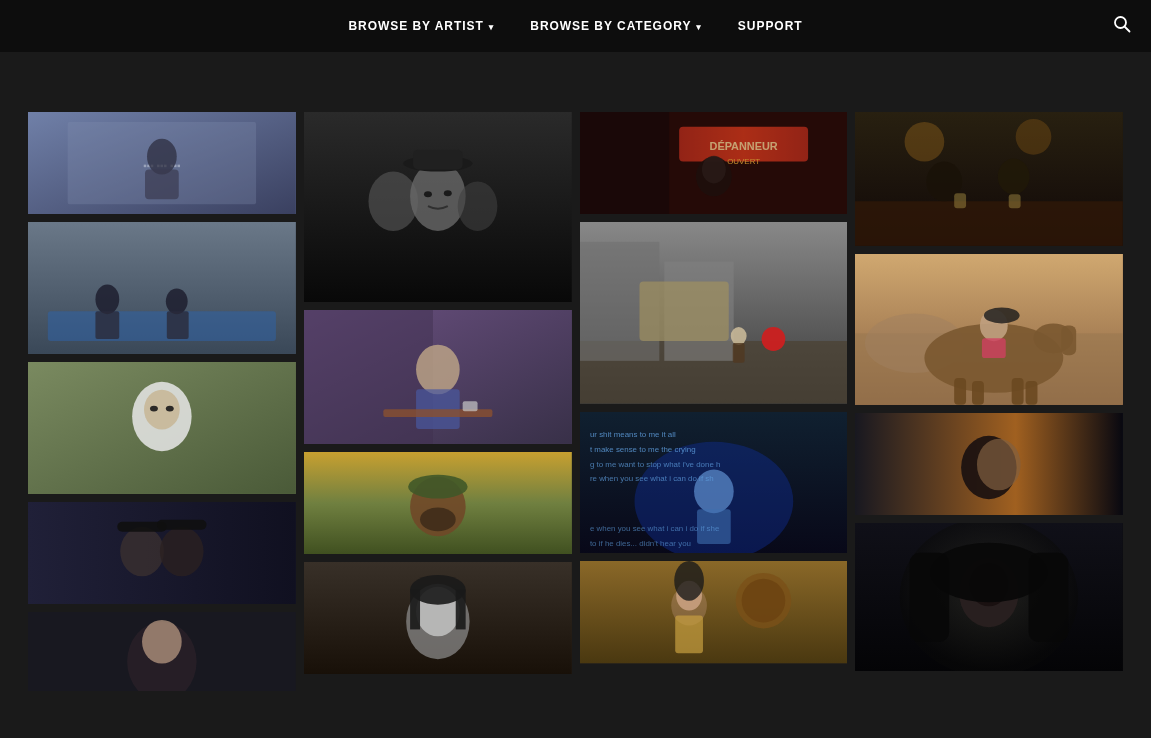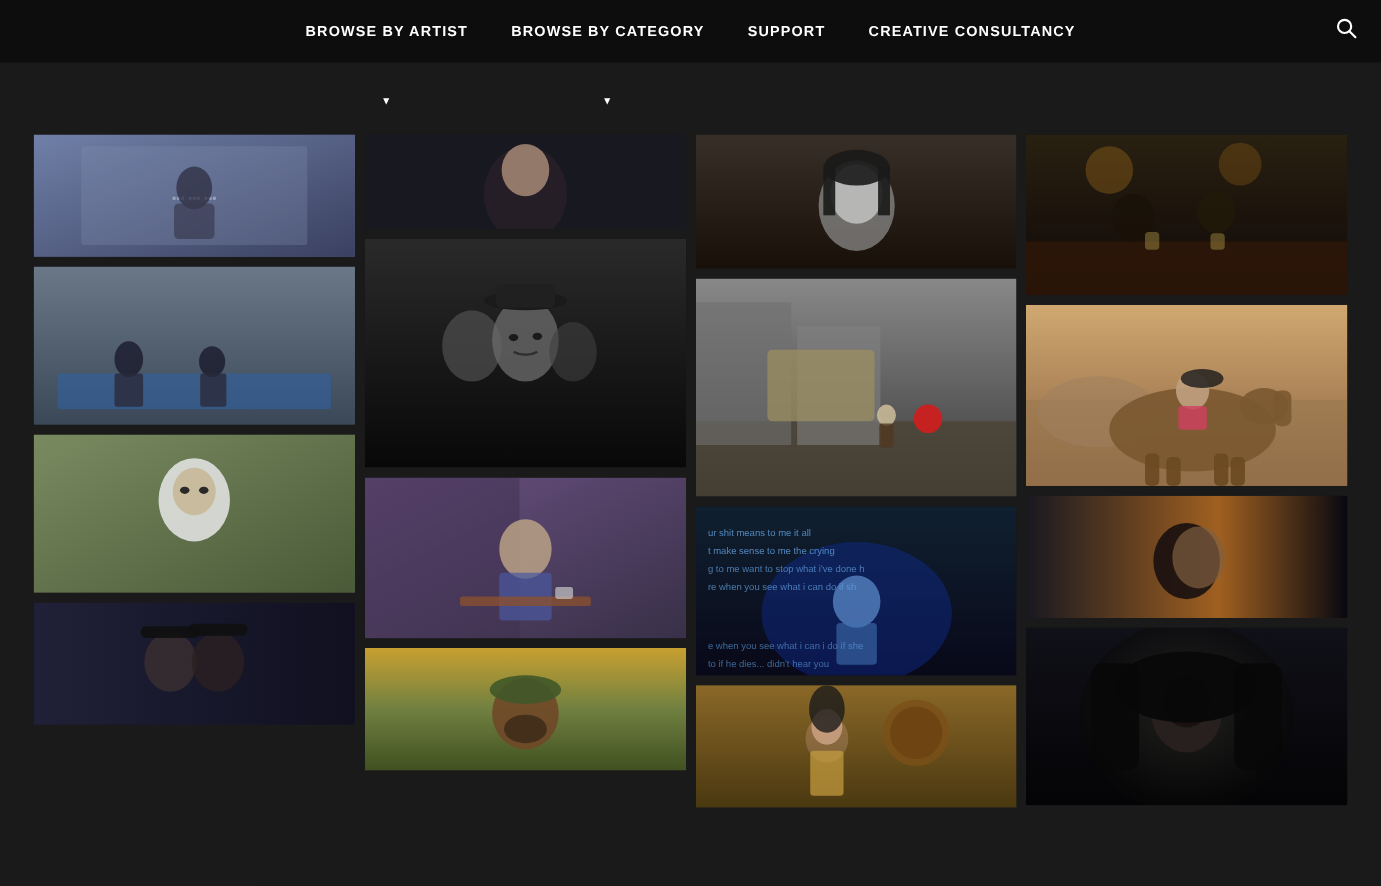--- a/index.html
+++ b/index.html
@@ -38,21 +38,20 @@
       font-weight: 700;
       letter-spacing: 0.08em;
       text-transform: uppercase;
       padding: 0 18px;
       cursor: pointer;
       display: flex;
       align-items: center;
       gap: 5px;
       height: 52px;
       line-height: 52px;
-      flex-direction: column;
     }
 
     .nav-item .chevron {
       font-size: 9px;
       margin-top: 1px;
     }
 
     .nav-search {
       position: absolute;
       right: 20px;
@@ -93,23 +92,20 @@
       <span>BROWSE BY ARTIST</span>
       <span class="chevron">▾</span>
     </a>
     <a class="nav-item">
       <span>BROWSE BY CATEGORY</span>
       <span class="chevron">▾</span>
     </a>
     <a class="nav-item">
       <span>SUPPORT</span>
     </a>
-    <a class="nav-item">
-      <span>CREATIVE CONSULTANCY</span>
-    </a>
   </div>
   <span class="nav-search">
     <svg width="18" height="18" viewBox="0 0 18 18" fill="none" xmlns="http://www.w3.org/2000/svg">
       <circle cx="7.5" cy="7.5" r="5.5" stroke="white" stroke-width="1.8"></circle>
       <line x1="11.5" y1="11.5" x2="16.5" y2="16.5" stroke="white" stroke-width="1.8" stroke-linecap="round"></line>
     </svg>
   </span>
 </nav>
 
 <div class="masonry">
@@ -277,20 +273,42 @@
 
       <ellipse cx="135" cy="60" rx="32" ry="38" fill="#909090" opacity="0.7"></ellipse>
       <ellipse cx="135" cy="50" rx="22" ry="25" fill="#c8c8c8" opacity="0.8"></ellipse>
 
       <ellipse cx="135" cy="28" rx="28" ry="15" fill="#1a1a1a" opacity="0.9"></ellipse>
       <rect x="107" y="28" width="10" height="40" fill="#1a1a1a" opacity="0.9"></rect>
       <rect x="153" y="28" width="10" height="40" fill="#1a1a1a" opacity="0.9"></rect>
     </svg>
   </div>
 
+  <div class="masonry-item">
+    <svg class="tile" viewBox="0 0 270 103" xmlns="http://www.w3.org/2000/svg" preserveAspectRatio="xMidYMid slice">
+      <rect width="270" height="103" fill="#1a0808"></rect>
+      <defs>
+        <linearGradient id="g10" x1="0" y1="0" x2="1" y2="0">
+          <stop offset="0%" stop-color="#c83020"></stop>
+          <stop offset="50%" stop-color="#f04020"></stop>
+          <stop offset="100%" stop-color="#c83020"></stop>
+        </linearGradient>
+      </defs>
+
+      <rect x="100" y="15" width="130" height="35" rx="4" fill="url(#g10)" opacity="0.9"></rect>
+
+      <text x="165" y="38" text-anchor="middle" fill="#ffe0a0" font-size="11" font-weight="bold" font-family="Arial">DÉPANNEUR</text>
+      <text x="165" y="52" text-anchor="middle" fill="#ffc040" font-size="8" font-family="Arial">OUVERT</text>
+
+      <ellipse cx="135" cy="65" rx="18" ry="20" fill="#101010" opacity="0.9"></ellipse>
+      <ellipse cx="135" cy="58" rx="12" ry="14" fill="#202020" opacity="0.8"></ellipse>
+
+      <rect x="90" y="0" width="180" height="103" fill="#401008" opacity="0.3"></rect>
+    </svg>
+  </div>
 
   <div class="masonry-item">
     <svg class="tile" viewBox="0 0 270 183" xmlns="http://www.w3.org/2000/svg" preserveAspectRatio="xMidYMid slice">
       <rect width="270" height="183" fill="#5a5a5a"></rect>
       <defs>
         <linearGradient id="g11" x1="0" y1="0" x2="0" y2="1">
           <stop offset="0%" stop-color="#888888"></stop>
           <stop offset="100%" stop-color="#3a3a3a"></stop>
         </linearGradient>
       </defs>

